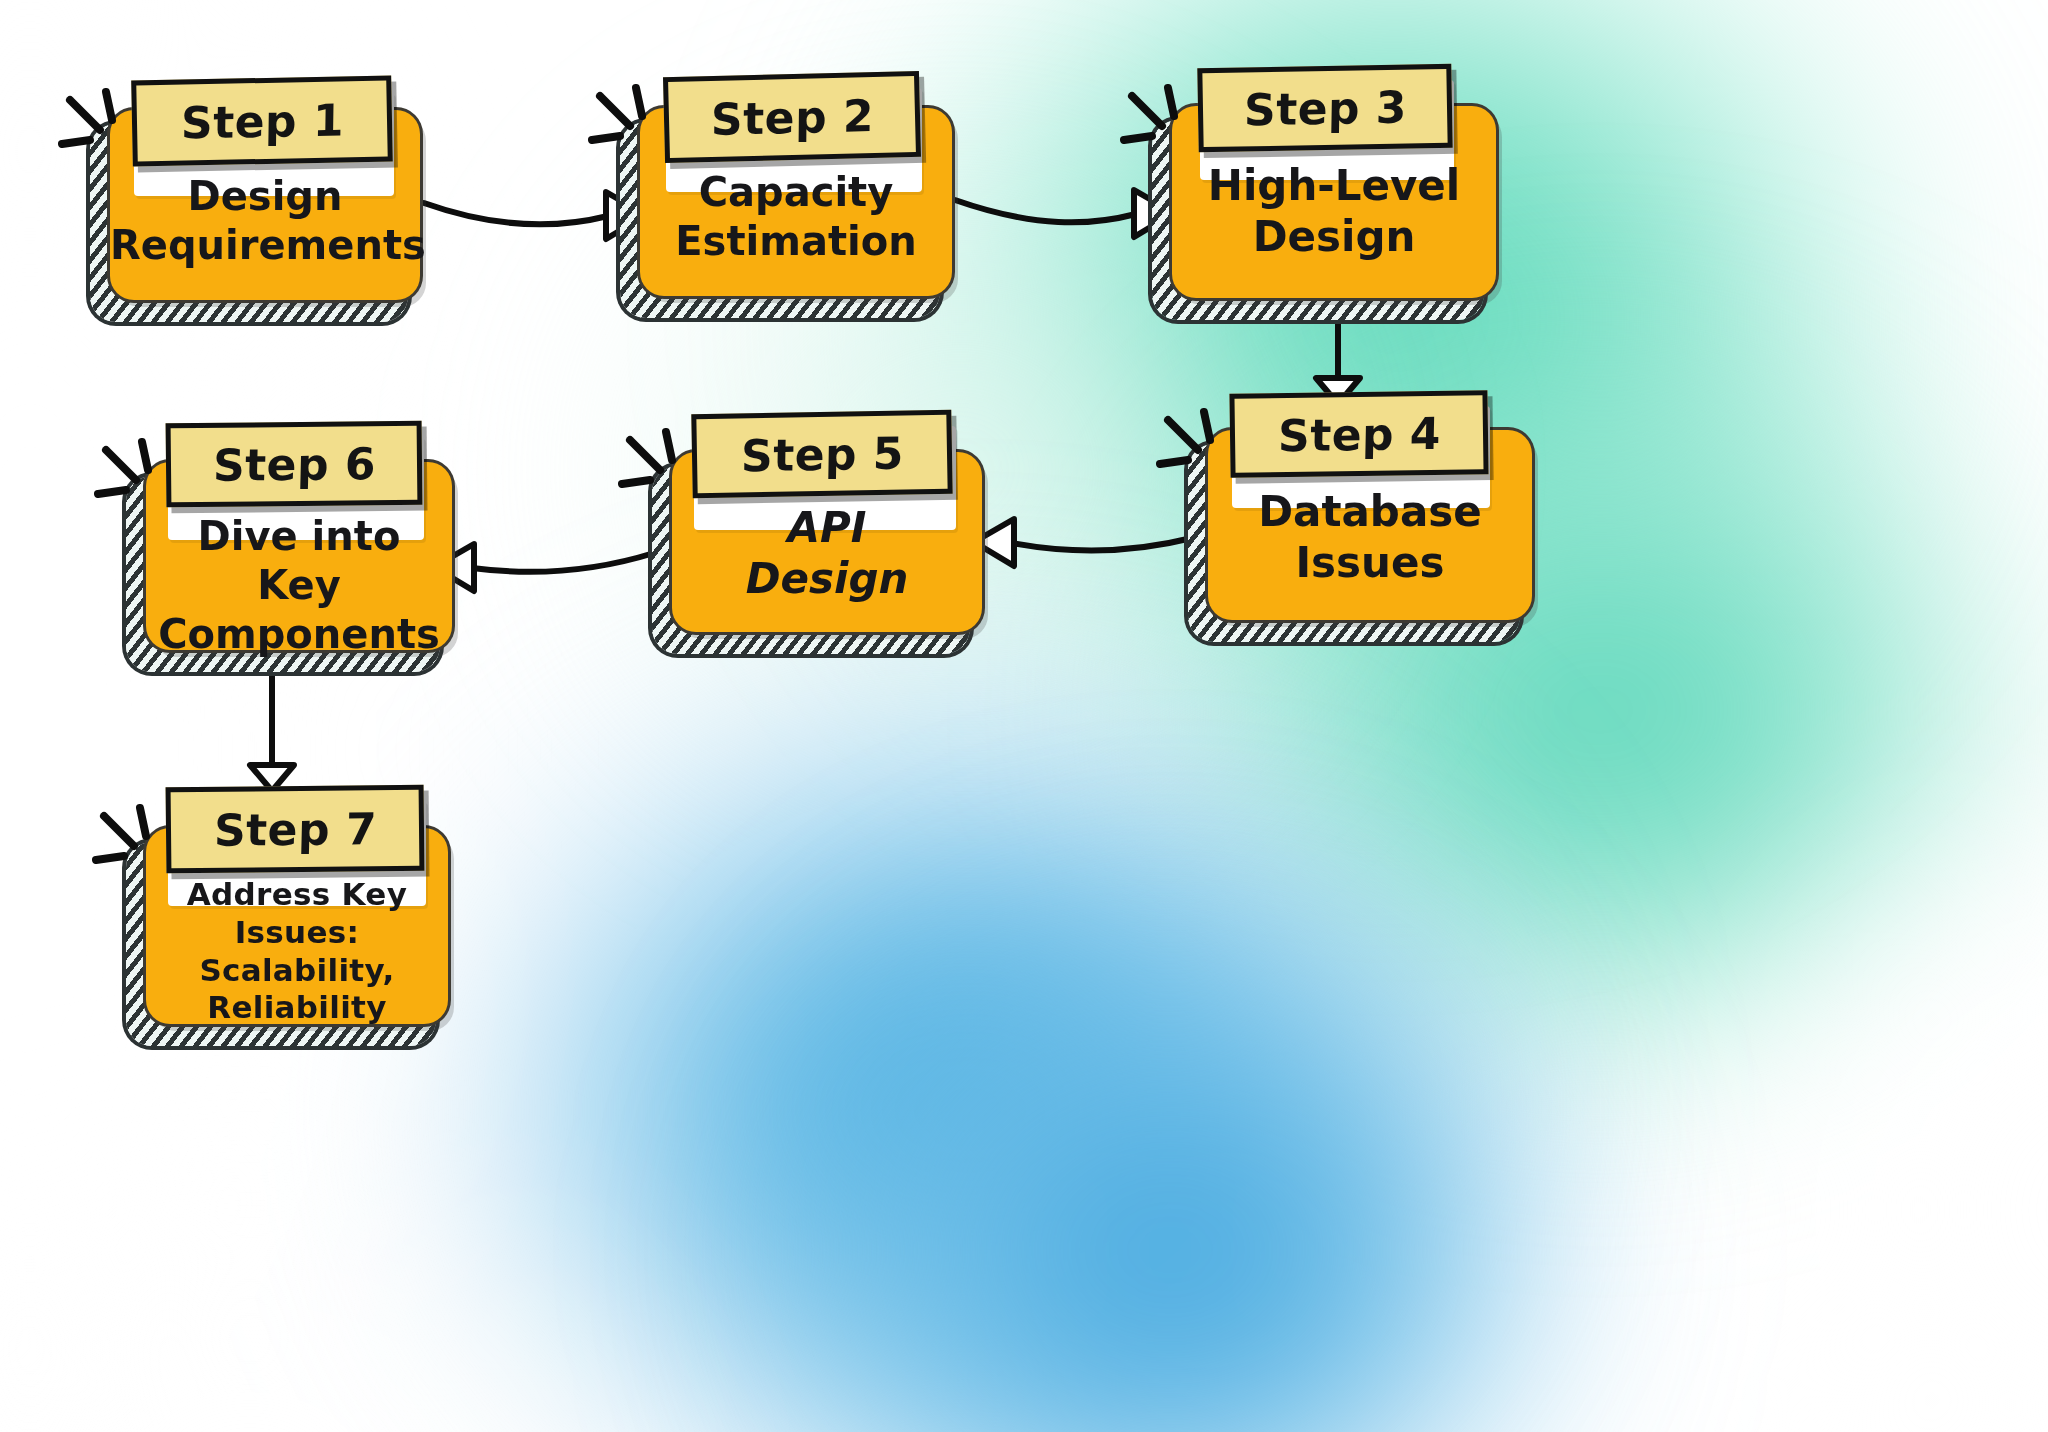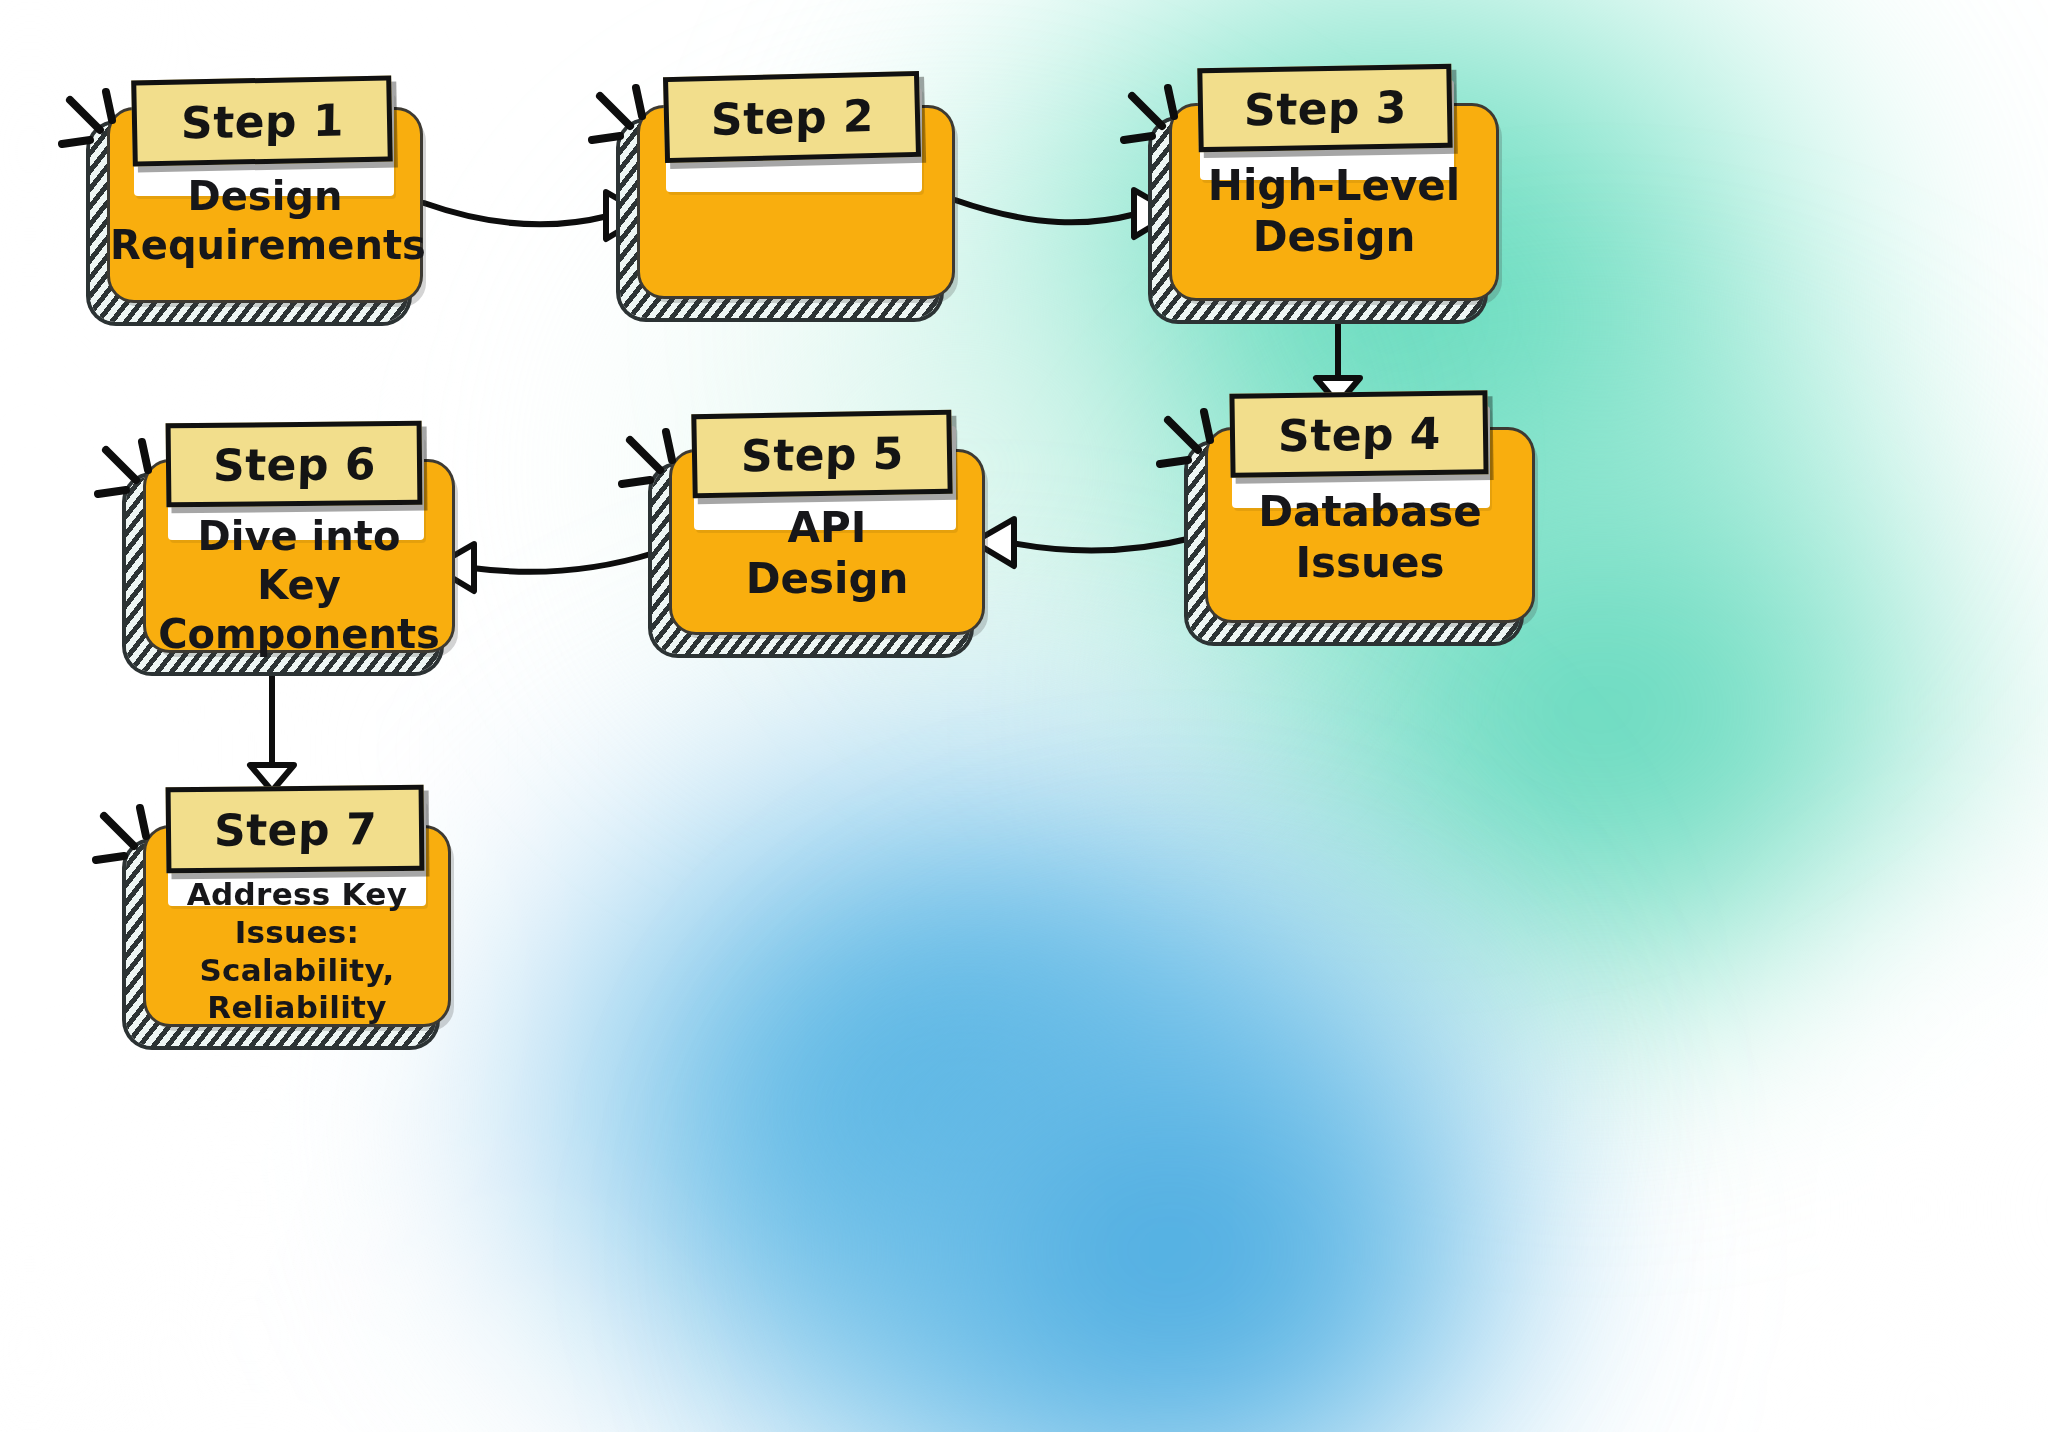--- a/index.html
+++ b/index.html
@@ -186,20 +186,22 @@
       <line x1="48" y1="6" x2="54" y2="34"></line>
       <line x1="4" y1="58" x2="32" y2="54"></line>
     </g>
   </svg>
   <div class="hatch"></div>
   <div class="card"></div>
   <div class="paper" style="left:26px;top:-20px;width:256px;height:104px;"></div>
   <div class="tab" style="left:24px;top:-34px;width:246px;height:76px;transform:rotate(-1.4deg);">
     <span style="font-size:44px;">Step 2</span>
   </div>
+  <div class="body-text" style="top:60px;font-size:40px;">Capacity
+Estimation</div>
 </div>
 
 <div class="node" id="n-step3" style="left:1172px;top:106px;width:324px;height:192px;">
   <svg class="spark" style="left:-52px;top:-24px;width:80px;height:78px;" viewBox="0 0 80 78">
     <g stroke="#0d0d0d" stroke-width="8" stroke-linecap="round">
       <line x1="12" y1="14" x2="42" y2="44"></line>
       <line x1="48" y1="6" x2="54" y2="34"></line>
       <line x1="4" y1="58" x2="32" y2="54"></line>
     </g>
   </svg>
@@ -238,21 +240,21 @@
       <line x1="48" y1="6" x2="54" y2="34"></line>
       <line x1="4" y1="58" x2="32" y2="54"></line>
     </g>
   </svg>
   <div class="hatch"></div>
   <div class="card"></div>
   <div class="paper" style="left:22px;top:-26px;width:262px;height:104px;"></div>
   <div class="tab" style="left:20px;top:-40px;width:250px;height:74px;transform:rotate(-1deg);">
     <span style="font-size:44px;">Step 5</span>
   </div>
-  <div class="body-text" style="top:50px;font-size:42px;">API
+  <div class="body-text" style="top:50px;font-size:42px;font-style:italic;">API
 Design</div>
 </div>
 
 <div class="node" id="n-step6" style="left:146px;top:462px;width:306px;height:188px;">
   <svg class="spark" style="left:-52px;top:-26px;width:80px;height:78px;" viewBox="0 0 80 78">
     <g stroke="#0d0d0d" stroke-width="8" stroke-linecap="round">
       <line x1="12" y1="14" x2="42" y2="44"></line>
       <line x1="48" y1="6" x2="54" y2="34"></line>
       <line x1="4" y1="58" x2="32" y2="54"></line>
     </g>

